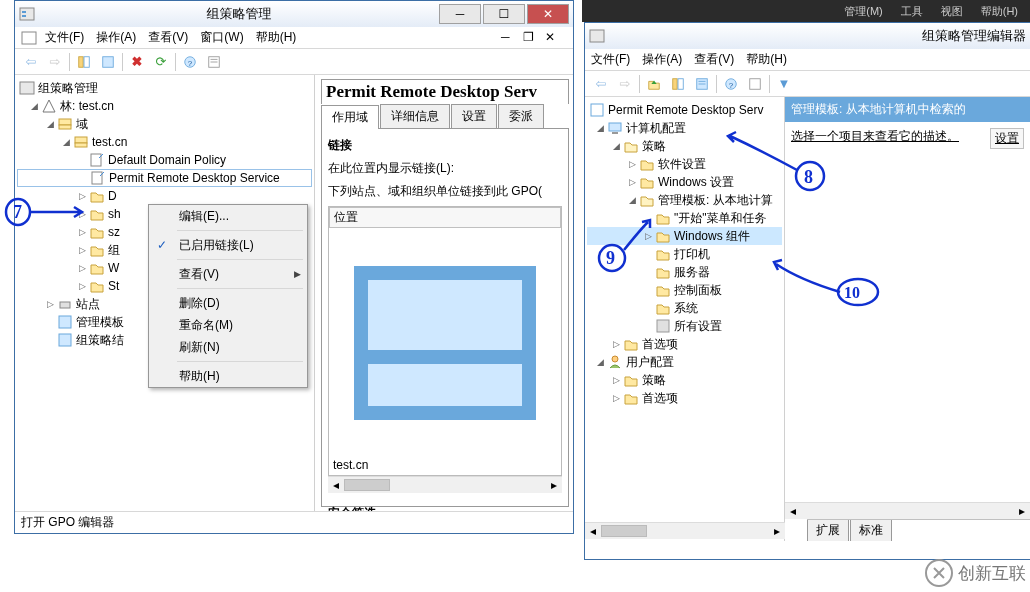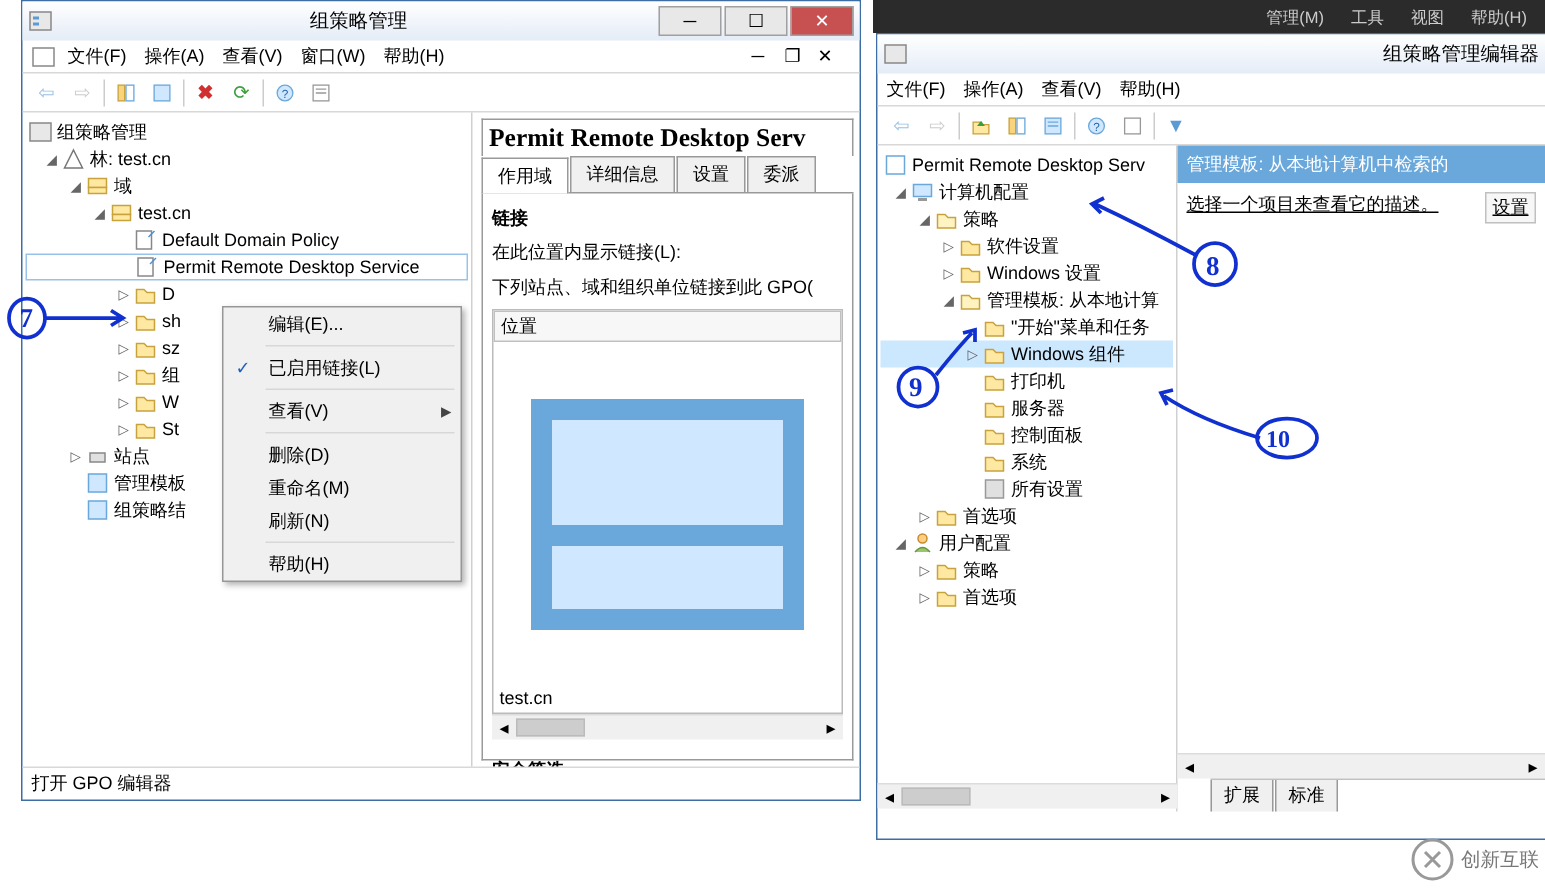--- a/index.html
+++ b/index.html
@@ -31,21 +31,21 @@
 .scrollbar-h { height:17px; background:#f0f0f0; border-top:1px solid #dcdcdc; display:flex; align-items:center; }
 .scrollbar-h .thumb { background:#cdcdcd; height:12px; border:1px solid #bbb; }
 .annotation { position:absolute; color:#1030d0; font-weight:bold; font-size:20px; pointer-events:none; font-family: "Comic Sans MS", cursive; }
 .ctxmenu { position:absolute; background:#f0f0f0; border:1px solid #979797; box-shadow:2px 2px 4px rgba(0,0,0,0.3); font-size:12px; }
 .ctxmenu .mitem { display:flex; align-items:center; height:22px; padding:0 24px 0 30px; position:relative; }
 .ctxmenu .sep { height:1px; background:#d7d7d7; margin:3px 4px 3px 28px; }
 .ctxmenu .check { position:absolute; left:8px; color:#2060c0; }
 .ctxmenu .sub { position:absolute; right:6px; font-size:9px; color:#444; }
 .statusbar { height:22px; border-top:1px solid #d8d8d8; display:flex; align-items:center; padding:0 6px; font-size:12px; }
 .colhead { border:1px solid #c0c0c0; background:#f7f7f7; font-size:12px; padding:1px 4px; }
-.logo-area { position:absolute; right:4px; bottom:4px; display:flex; align-items:center; font-size:13px; color:#777; }
+.logo-area { position:absolute; right:4px; bottom:4px; display:flex; align-items:center; font-size:17px; color:#777; }
 </style>
 </head>
 <body>
 
 <div style="position:absolute; left:582px; top:0; width:448px; height:22px; background:#2b2b2b; color:#ccc; font-size:11px; display:flex; align-items:center; justify-content:flex-end; padding-right:12px; gap:18px;">
  <span>管理(M)</span>
  <span>工具</span>
  <span>视图</span>
  <span>帮助(H)</span>
 </div>

